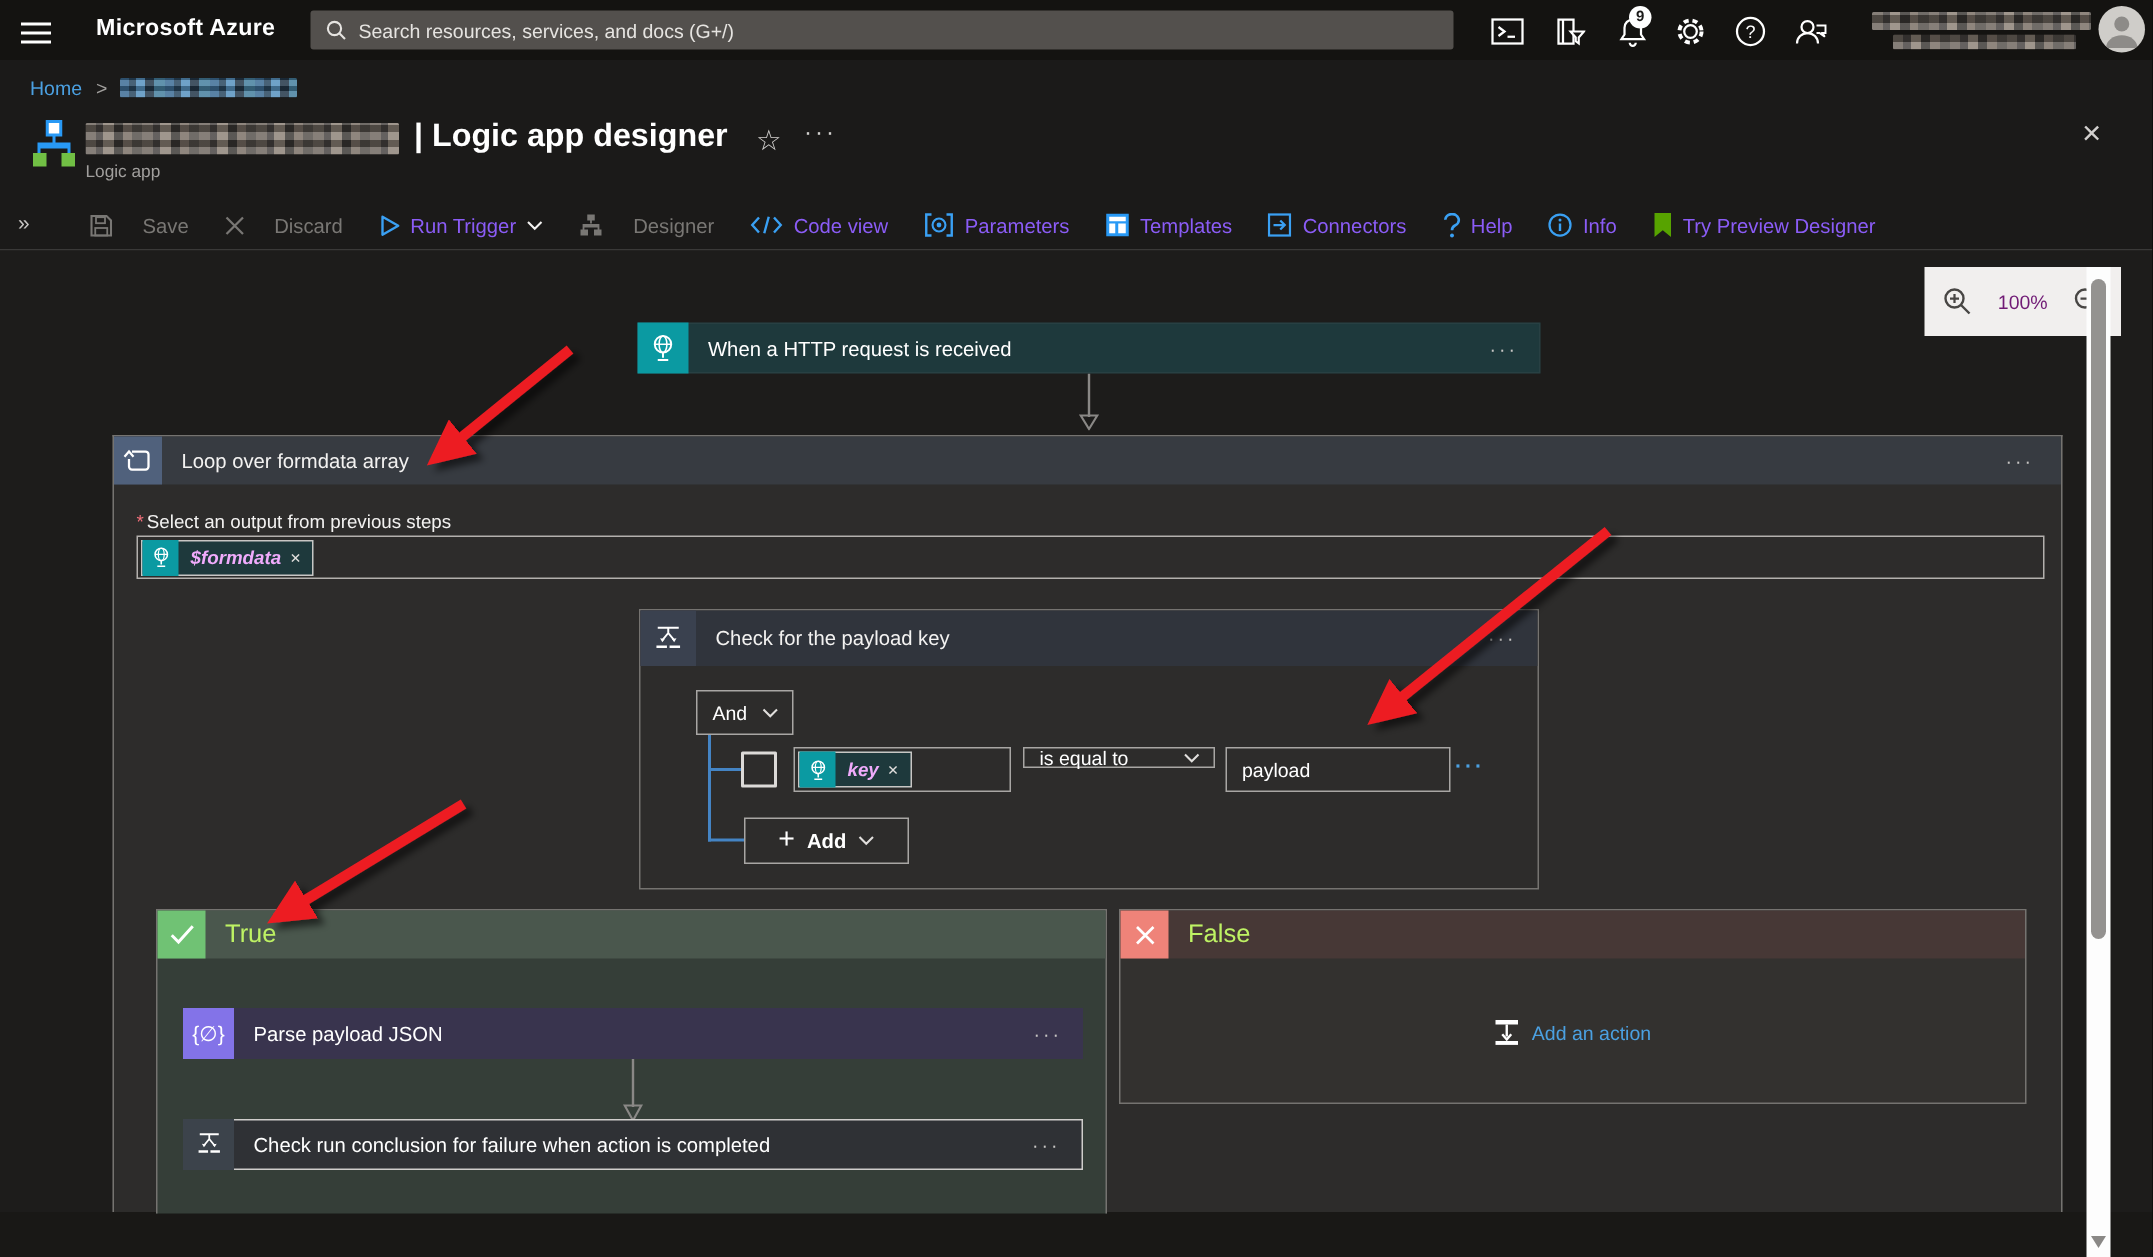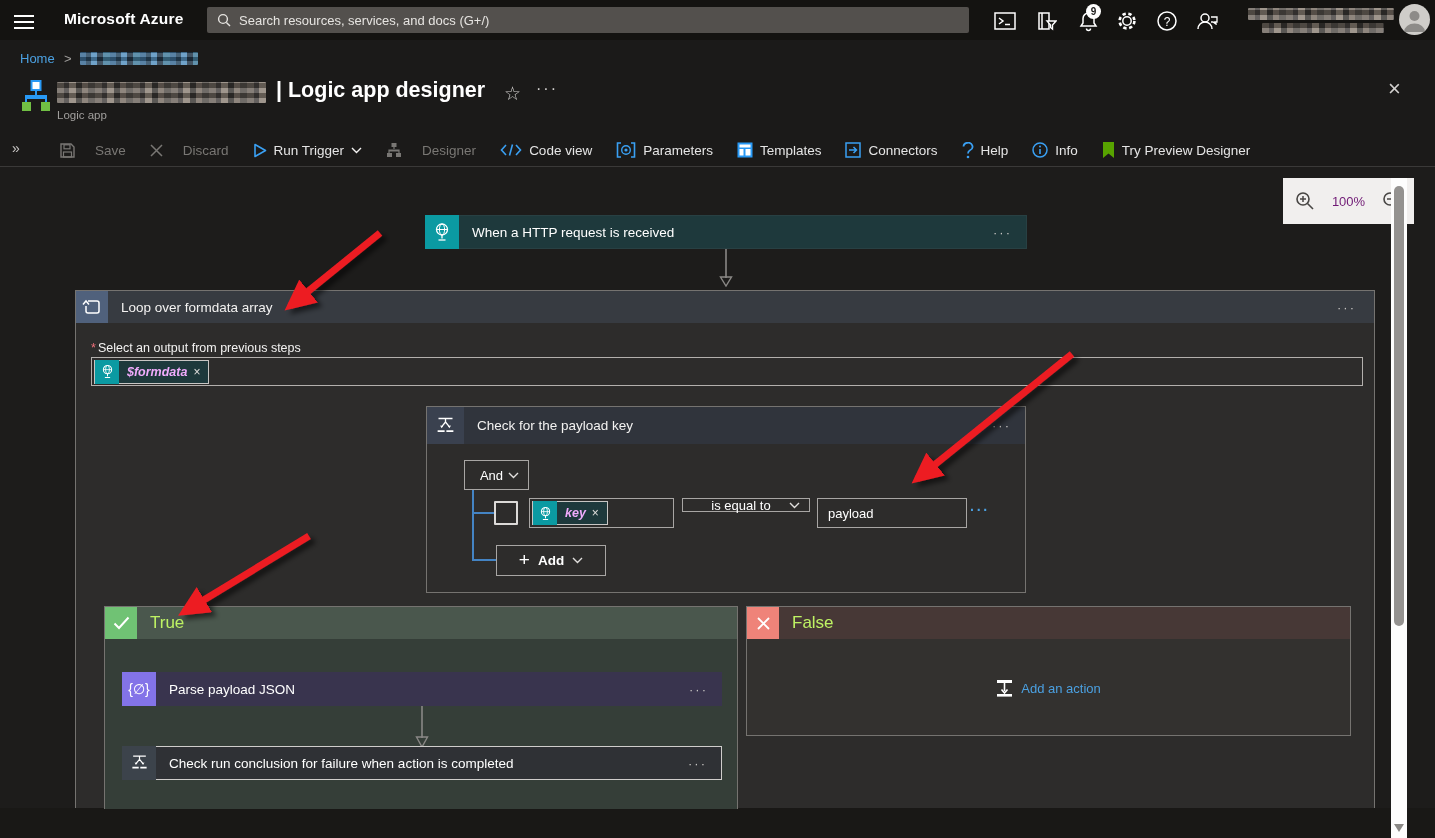--- a/index.html
+++ b/index.html
@@ -42,21 +42,21 @@
   .title-main { position:absolute; left:276px; top:78px; font-size:21.5px; font-weight:600; color:#ffffff; }
   .title-star { position:absolute; left:504px; top:82px; font-size:19px; color:#d2d0ce; cursor:pointer; }
   .title-dots { position:absolute; left:536px; top:80px; font-size:16px; letter-spacing:2px; color:#d2d0ce; cursor:pointer; }
   .title-sub { position:absolute; left:57px; top:109px; font-size:11.5px; color:#a19f9d;text-align:center; }
   .page-close { position:absolute; left:1388px; top:78px; font-size:22px; color:#d2d0ce; cursor:pointer; line-height:1; }
 
   
   .cmdbar { position:absolute; left:0; top:134px; width:1435px; height:33px; border-bottom:1px solid #3a3938; }
   .cmd-collapse { position:absolute; left:12px; top:140px; font-size:14px; color:#c8c6c4; cursor:pointer; }
   .cmd-items { position:absolute; left:48px; top:134px; height:32px; display:flex; align-items:center; }
-  .cmd-item { display:flex; align-items:center; gap:7px; padding:0 12px; height:32px; font-size:13.5px; color:#e5e5e5; cursor:pointer; white-space:nowrap; }
+  .cmd-item { display:flex; align-items:center; gap:7px; padding:0 12px; height:32px; font-size:13.5px; color:#8b5cf6; cursor:pointer; white-space:nowrap; }
   .cmd-item.disabled { color:#797774; cursor:default;gap:20px; }
   .cmd-item svg { flex:none; }
 
   
   .canvas { position:absolute; left:0; top:167px; width:1435px; height:641px; background:#1d1c1b; }
   .bottom-strip { position:absolute; left:0; top:808px; width:1435px; height:30px; background:#191816; }
 
   .card { position:absolute; display:flex; align-items:center; cursor:pointer; }
   .card .ic { flex:none; display:flex; align-items:center; justify-content:center; }
   .card .ttl { flex:1; padding-left:13px; font-size:13.5px; color:#fff; overflow:hidden; white-space:nowrap; }
@@ -78,21 +78,21 @@
   .token .tic { width:24px; height:24px; background:#0b9aa2; display:flex; align-items:center; justify-content:center; }
   .token .tlb { padding:0 6px 0 8px; font-size:12.5px; color:#f0abfc; font-weight:bold;font-style:italic; }
   .token .tx { padding-right:8px; font-size:12px; color:#e1dfdd; }
 
   .cond { position:absolute; left:350px; top:115px; width:600px; height:187px; background:#2d2c2b; border:1px solid #757370; }
   .cond-head { display:flex; align-items:center; height:37px; background:#30343c; cursor:pointer; }
   .cond-head .ic { width:37px; height:37px; background:#3a414f; display:flex; align-items:center; justify-content:center; }
   .cond-head .ttl { flex:1; padding-left:13px; font-size:13.5px; }
   .cond-head .dots { padding-right:14px; color:#c8c6c4; letter-spacing:2px; font-size:13px; }
 
-  .sel-box { position:absolute; border:1px solid #a8a6a4; display:flex; align-items:center; color:#fff; font-size:13px; cursor:pointer; background:transparent;text-align:center; }
+  .sel-box { position:absolute; border:1px solid #a8a6a4; display:flex; align-items:center; color:#fff; font-size:13px; cursor:pointer; background:transparent; }
   .sel-box .lbl { flex:1; padding-left:10px; }
   .sel-box svg { margin-right:9px; flex:none; }
 
   .bline { position:absolute; background:#4484c4; }
   .chk { position:absolute; left:67px; top:94px; width:24px; height:24px; border:2px solid #dcdad8; border-radius:1px; cursor:pointer; background:transparent; }
   .fld { position:absolute; border:1px solid #a8a6a4; display:flex; align-items:center; padding:2px; cursor:text; }
   .fld.textval { padding-left:10px; font-size:13px; color:#fff; }
   .blue-dots { position:absolute; left:543px; top:95px; color:#4ba0e1; font-size:14px; letter-spacing:2px; font-weight:bold; cursor:pointer; }
   .add-btn { position:absolute; left:69px; top:138px; width:110px; height:31px; border:1px solid #a8a6a4; display:flex; align-items:center; justify-content:center; gap:8px; color:#fff; cursor:pointer; }
   .add-btn .plus { font-size:19px; font-weight:300; line-height:1; margin-top:-2px; }

